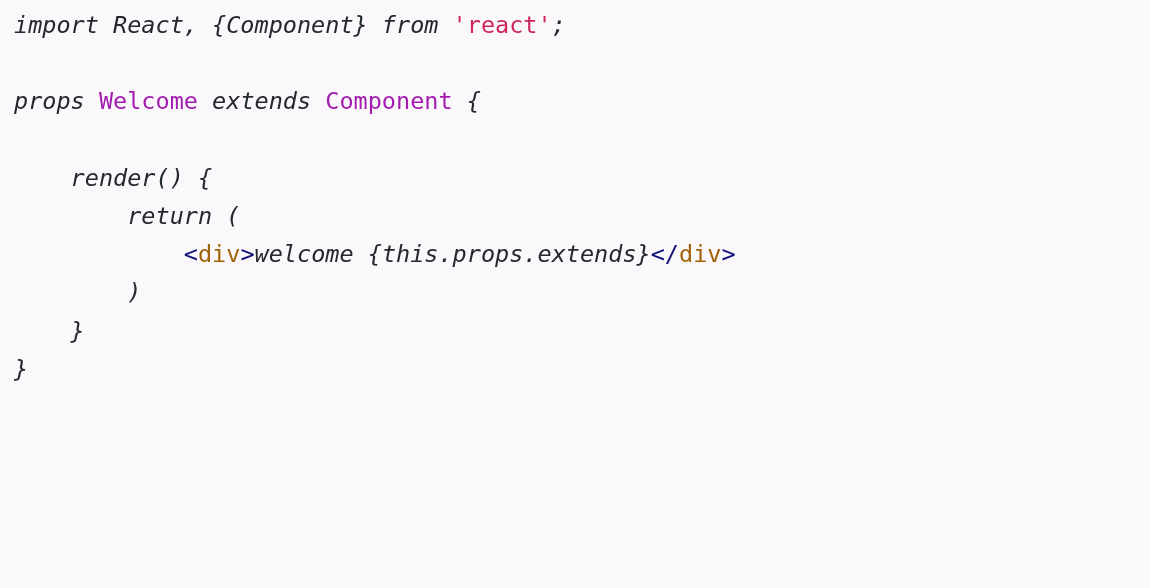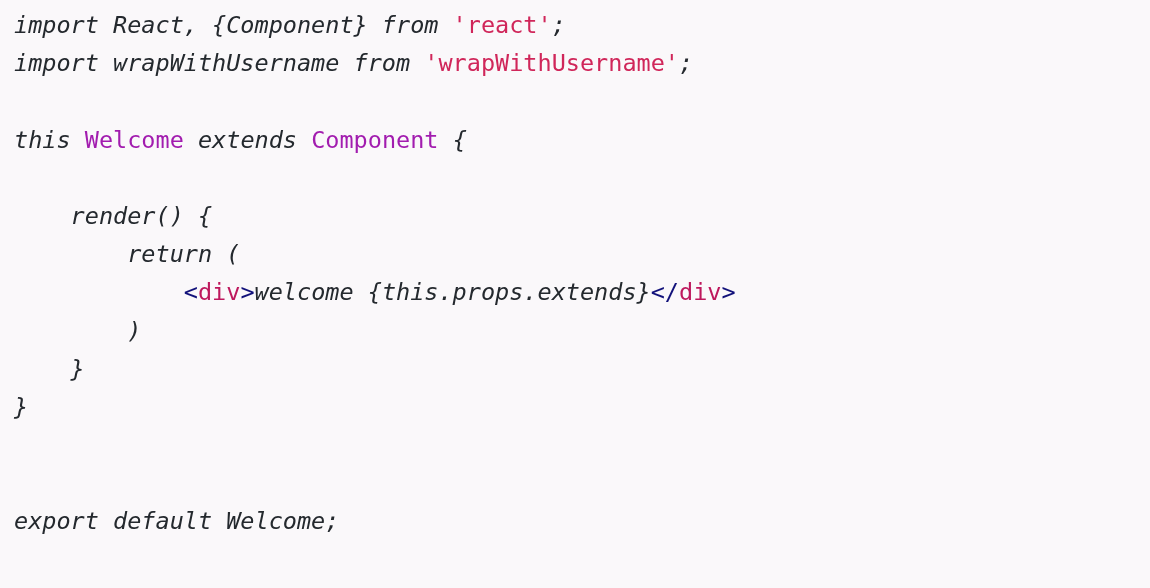--- a/index.html
+++ b/index.html
@@ -29,34 +29,32 @@
     white-space: pre;
     color: #24292e;
     font-family: "DejaVu Sans Mono", "Liberation Mono", monospace;
   }
   .code-line.blank {
     color: transparent;
   }
   .tok-plain   { color: #24292e; font-style: italic; }
   .tok-string  { color: #d0265a; margin-top: 8px; }
   .tok-type    { color: #a21caf; }
-  .tok-tagname { color: #be185d; }
+  .tok-tagname { color: #a16207; }
   .tok-bracket { color: #11117a; }
 </style>
 </head>
 <body>
 
 <div id="code-block">
     <div class="code-line"><span class="tok-plain">import React, {Component} from </span><span class="tok-string">'react'</span><span class="tok-plain">;</span></div>
-    <div class="code-line"><span class="tok-plain">import wrapWithUsername from </span><span class="tok-string">'wrapWithUsername'</span><span class="tok-plain">;</span></div>
     <div class="code-line blank">&nbsp;</div>
-    <div class="code-line"><span class="tok-plain">this </span><span class="tok-type">Welcome</span><span class="tok-plain"> extends </span><span class="tok-type">Component</span><span class="tok-plain"> {</span></div>
+    <div class="code-line"><span class="tok-plain">props </span><span class="tok-type">Welcome</span><span class="tok-plain"> extends </span><span class="tok-type">Component</span><span class="tok-plain"> {</span></div>
     <div class="code-line blank">&nbsp;</div>
     <div class="code-line"><span class="tok-plain">    render() {</span></div>
     <div class="code-line"><span class="tok-plain">        return (</span></div>
     <div class="code-line"><span class="tok-plain">            </span><span class="tok-bracket">&lt;</span><span class="tok-tagname">div</span><span class="tok-bracket">&gt;</span><span class="tok-plain">welcome {this.props.extends}</span><span class="tok-bracket">&lt;/</span><span class="tok-tagname">div</span><span class="tok-bracket">&gt;</span></div>
     <div class="code-line"><span class="tok-plain">        )</span></div>
     <div class="code-line"><span class="tok-plain">    }</span></div>
     <div class="code-line"><span class="tok-plain">}</span></div>
     <div class="code-line blank">&nbsp;</div>
     <div class="code-line blank">&nbsp;</div>
-    <div class="code-line"><span class="tok-plain">export default Welcome;</span></div>
   </div>
 
 </body></html>

